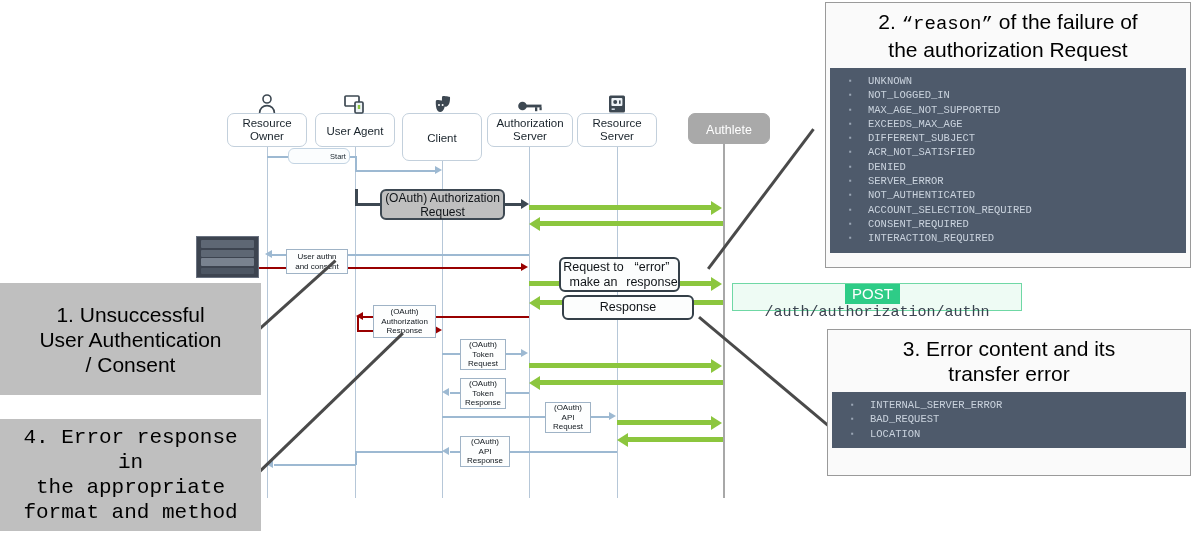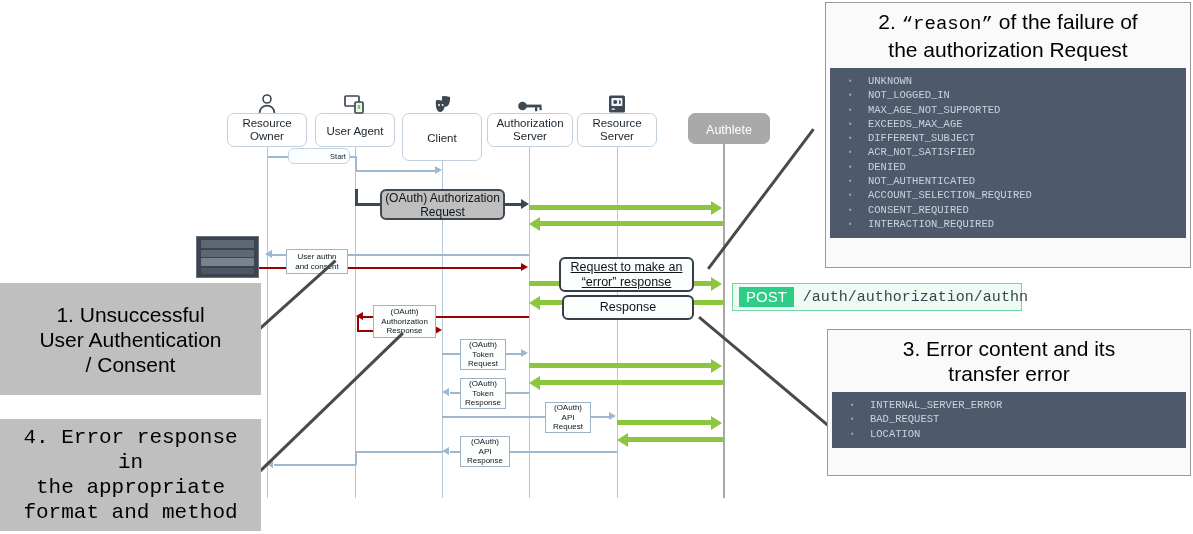--- a/index.html
+++ b/index.html
@@ -56,21 +56,21 @@
   .infobox h3{margin:0;padding:6px 10px 2px;text-align:center;font-size:21px;
               line-height:25px;font-weight:normal;color:#000;}
   .infobox h3 .mono{font-family:"Liberation Mono",monospace;font-size:19px;}
   .listpanel{margin:4px;background:#4e5a6b;padding:6px 4px 7px 4px;}
   .listpanel li{list-style:none;color:#c9d2dd;font-family:"Liberation Mono",monospace;
                 font-size:10.5px;line-height:14.3px;position:relative;padding-left:34px;}
   .listpanel ul{margin:0;padding:0;}
   .listpanel li:before{content:"\25AA";position:absolute;left:14px;top:0;color:#9aa6b5;font-size:8px;}
 
   .endpoint{position:absolute;background:#eefbf4;border:1px solid #6fd8a5;
-            display:flex;align-items:center;box-sizing:border-box;padding:0 6px;}
+            display:flex;align-items:center;box-sizing:border-box;padding:0 6px;flex-direction:column;}
   .endpoint .verb{background:#2ecc87;color:#ffffff;font-family:"Liberation Sans",sans-serif;
                   font-size:15px;padding:1px 7px 2px;margin-right:9px;}
   .endpoint .path{font-family:"Liberation Mono",monospace;font-size:15px;color:#3b4450;}
 
   .connector{position:absolute;background:#4a4a4a;transform-origin:0 0;height:3px;}
 
   .thumb{position:absolute;background:#3d4450;border:1px solid #6a7280;box-sizing:border-box;
          padding:3px 4px;display:flex;flex-direction:column;justify-content:space-between;}
   .thumb .tr{background:#5e6774;border-radius:1px;}
 </style>
@@ -205,21 +205,21 @@
 
     <div class="arrow green">
       <div class="ln" style="left:307px;top:195px;width:183px;"></div>
       <div class="hd hd-r" style="left:489px;top:190.5px;"></div>
     </div>
     <div class="arrow green">
       <div class="ln" style="left:318px;top:214px;width:183px;"></div>
       <div class="hd hd-l" style="left:307px;top:209.5px;"></div>
     </div>
 
-    <div class="msgbox big" style="left:337px;top:171px;width:135px;height:35px;flex-direction:column;text-decoration:underline;">
+    <div class="msgbox big" style="left:337px;top:171px;width:121px;height:35px;flex-direction:row;">
       <span>Request to make an</span>
       <span>“error” response</span>
     </div>
     <div class="msgbox big" style="left:340px;top:209px;width:132px;height:25px;">
       <span>Response</span>
     </div>
 
     <div class="arrow red">
       <div class="ln" style="left:141px;top:230px;width:166px;height:2px;"></div>
       <div class="hd hd-l" style="left:134px;top:226px;"></div>
@@ -320,20 +320,21 @@
     </h3>
     <div class="listpanel">
       <ul id="list-two">
           <li>UNKNOWN</li>
           <li>NOT_LOGGED_IN</li>
           <li>MAX_AGE_NOT_SUPPORTED</li>
           <li>EXCEEDS_MAX_AGE</li>
           <li>DIFFERENT_SUBJECT</li>
           <li>ACR_NOT_SATISFIED</li>
           <li>DENIED</li>
+          <li>SERVER_ERROR</li>
           <li>NOT_AUTHENTICATED</li>
           <li>ACCOUNT_SELECTION_REQUIRED</li>
           <li>CONSENT_REQUIRED</li>
           <li>INTERACTION_REQUIRED</li>
         </ul>
     </div>
   </div>
 
   <div class="endpoint" style="left:732px;top:283px;width:290px;height:28px;">
     <span class="verb">POST</span>

